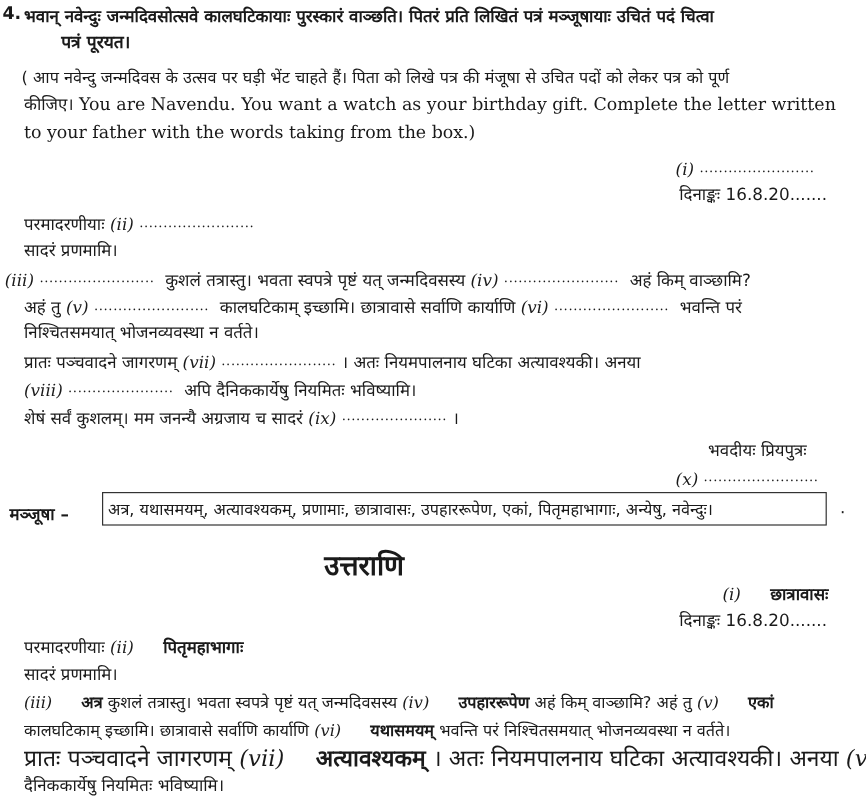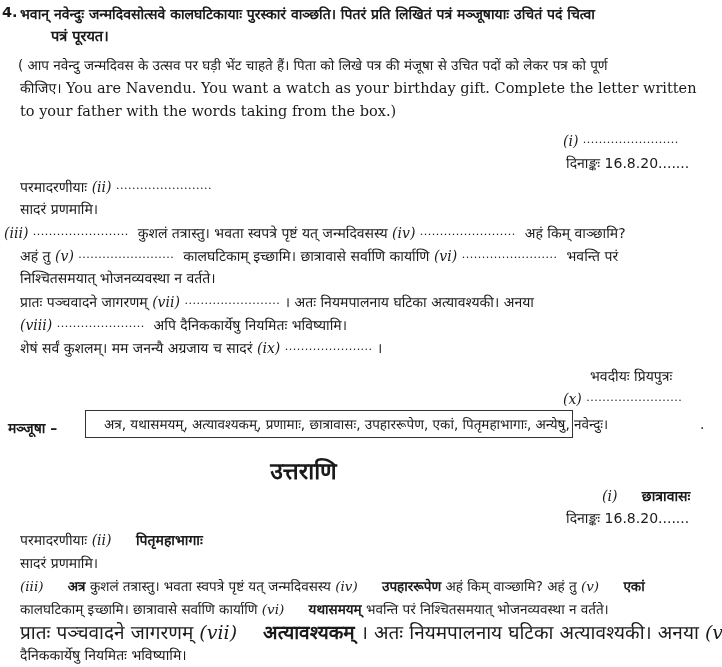--- a/index.html
+++ b/index.html
@@ -11,23 +11,23 @@
   .line { position: absolute; left: 10px; white-space: nowrap; line-height: 20px; }
   .q { font-weight: bold; font-size: 14.5px; }
   .qnum { position: absolute; left: 2px; font-weight: bold; font-size: 14.5px; }
   .eng { font-family: "DejaVu Serif", serif; font-size: 14.5px; }
   .roman { font-family: "DejaVu Serif", serif; font-style: italic; }
   .dots { font-family: "DejaVu Serif", serif; letter-spacing: 0.5px; font-size: 11px; vertical-align: 3px; }
   .right { position: absolute; white-space: nowrap; line-height: 20px; }
   .b { font-weight: bold; padding-left: 20px; }
   .box-label { position: absolute; left: 8px; top: 418px; font-weight: bold; font-size: 14px; }
   .box {
-    position: absolute; left: 85px; top: 410px; width: 488px; height: 28px;
+    position: absolute; left: 85px; top: 410px; width: 604px; height: 28px;
     border: 1.5px solid #333; box-sizing: border-box;
-    display: flex; align-items: center; padding-left: 18px; white-space: nowrap; font-size: 13.5px;
+    display: flex; align-items: center; padding-left: 4px; white-space: nowrap; font-size: 13.5px;
   }
   .box-dot { position: absolute; left: 700px; top: 420px; }
   .heading { position: absolute; left: 0; width: 607px; top: 454px; text-align: center; font-size: 23px; font-weight: bold; }
 </style>
 </head>
 <body>
 
 <div class="qnum" style="top:4px;">4.</div>
 <div class="line q" style="left:20px; top:4px; font-size:14px;">भवान् नवेन्दुः जन्मदिवसोत्सवे कालघटिकायाः पुरस्कारं वाञ्छति। पितरं प्रति लिखितं पत्रं मञ्जूषायाः उचितं पदं चित्वा</div>
 <div class="line q" style="left:20px; top:26px;margin-left:31px;">पत्रं पूरयत।</div>

